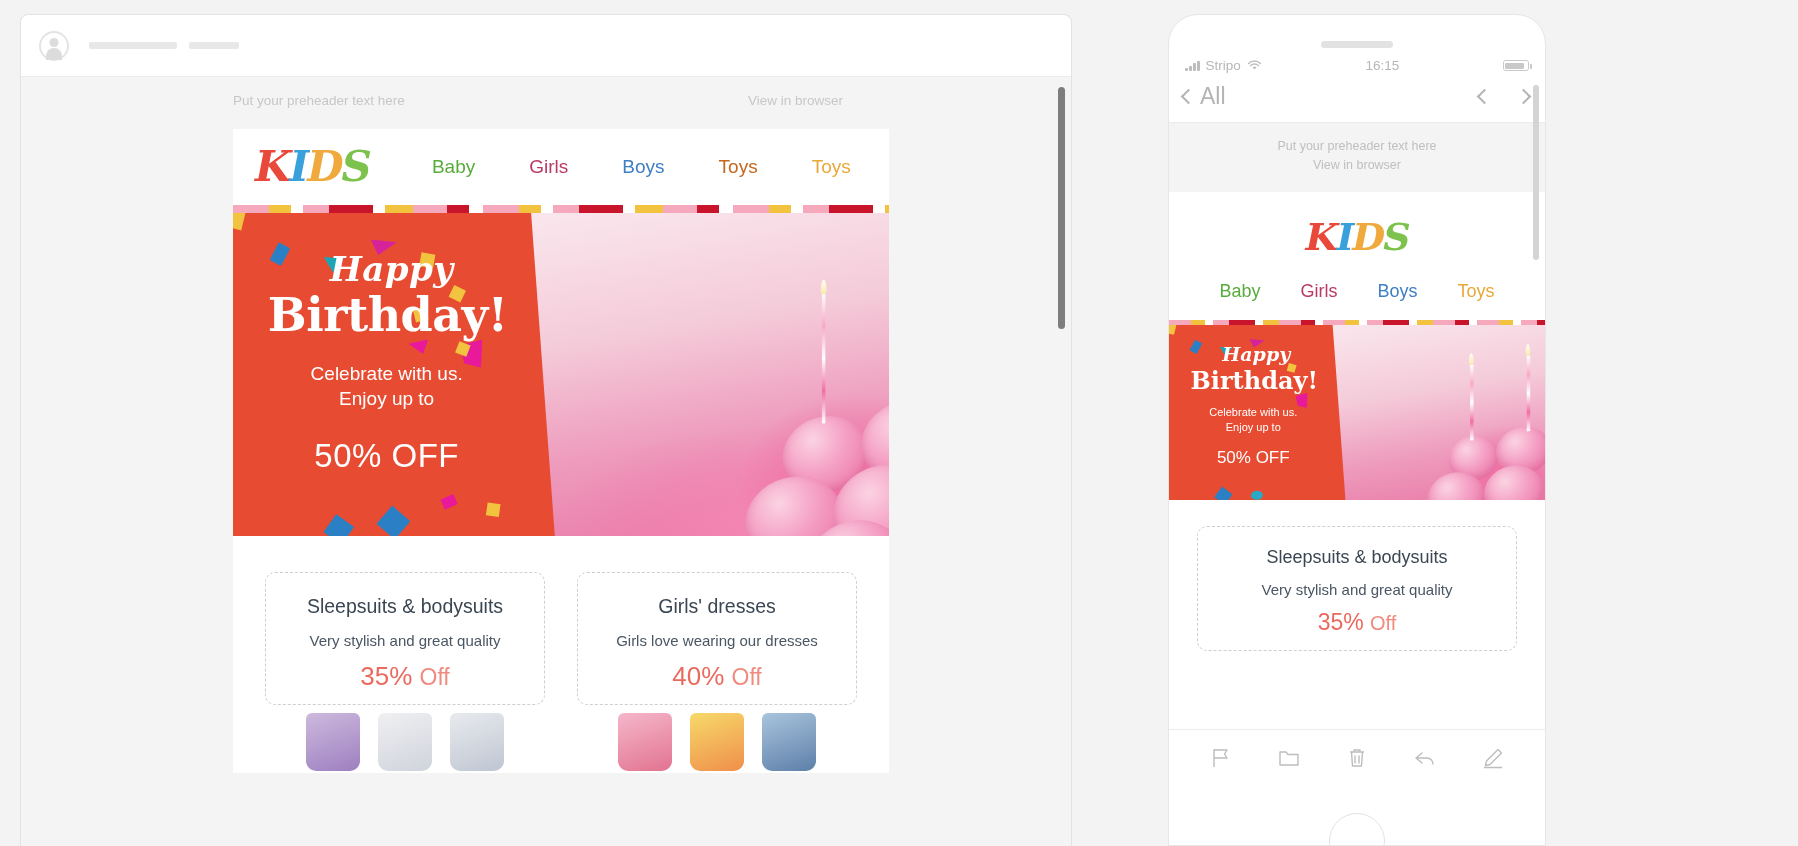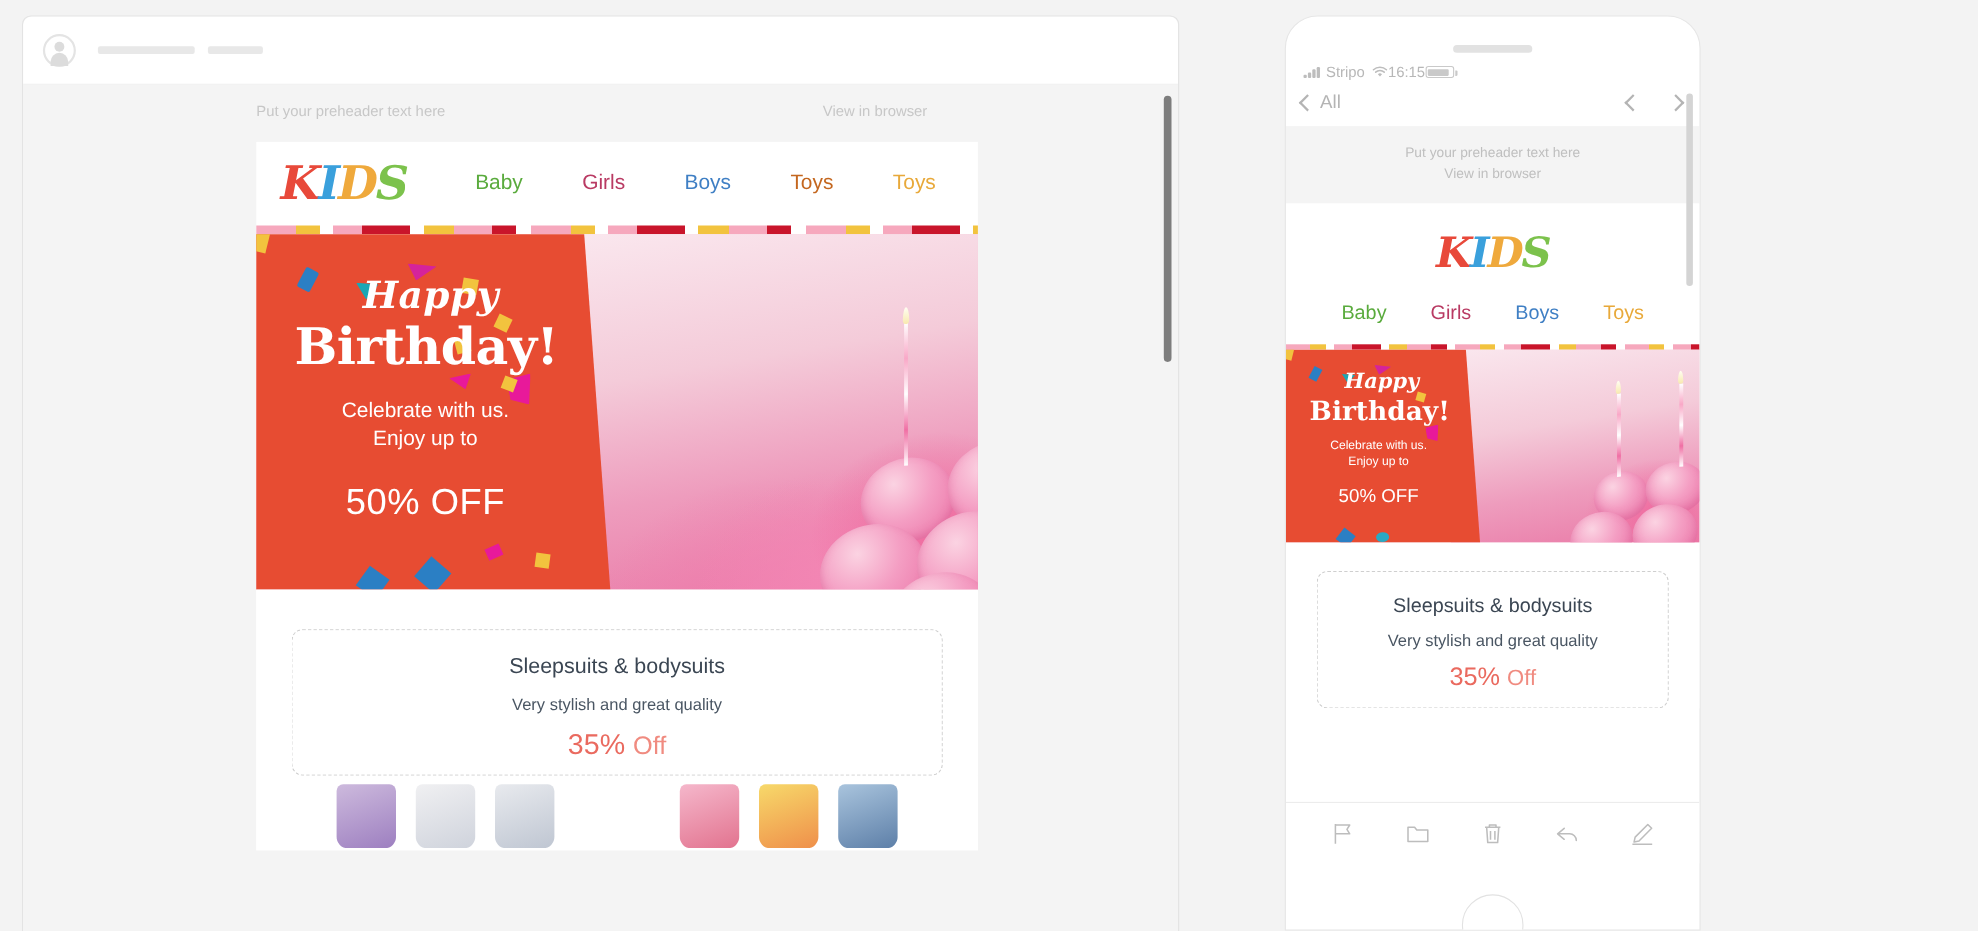--- a/index.html
+++ b/index.html
@@ -180,21 +180,21 @@
     background:#ffffff;
     border: 1px solid #e6e6e6;
     border-radius: 30px 30px 0 0;
     overflow:hidden;
   }
   #phone-speaker {
     width:72px; height:7px; background:#e2e2e2; border-radius:4px;
     margin: 26px auto 0 auto;
   }
   #mobile-statusbar {
-    display:flex; align-items:center; justify-content:flex-start;
+    display:flex; align-items:center; justify-content:space-between;
     padding: 10px 16px 6px 16px; font-size:13.5px; color:#b7b7b7;
   }
   #status-left { display:flex; align-items:center; gap:6px; }
   .sig-bars { display:flex; align-items:flex-end; gap:1.5px; height:10px; }
   .sig-bars i { width:2.5px; background:#bdbdbd; border-radius:1px; display:block; }
   .sig-bars i:nth-child(1){height:3px;} .sig-bars i:nth-child(2){height:5px;}
   .sig-bars i:nth-child(3){height:7.5px;} .sig-bars i:nth-child(4){height:10px;}
   #battery {
     width:26px; height:11px; border:1.5px solid #c9c9c9; border-radius:2.5px;
     position:relative;
@@ -202,21 +202,21 @@
   #battery::after{
     content:""; position:absolute; right:-4px; top:3px; width:2px; height:5px;
     background:#c9c9c9; border-radius:0 1px 1px 0;
   }
   #battery i { position:absolute; left:1.5px; top:1.5px; bottom:1.5px; width:19px; background:#c9c9c9; border-radius:1px; }
 
   #mobile-navbar {
     display:flex; align-items:center; justify-content:space-between;
     padding: 4px 16px 12px 14px; border-bottom:1px solid #ececec;
   }
-  #mobile-back { display:flex; align-items:center; gap:6px; color:#b4b4b4; font-size:17px; }
+  #mobile-back { display:flex; align-items:center; gap:6px; color:#b4b4b4; font-size:23px; }
   .chev { display:inline-block; width:11px; height:11px; border-left:2.4px solid #b4b4b4; border-bottom:2.4px solid #b4b4b4; }
   .chev.left  { transform: rotate(45deg); }
   .chev.right { transform: rotate(-135deg); }
   #mobile-arrows { display:flex; gap:28px; align-items:center; }
 
   #mobile-preheader {
     background:#f4f4f4; text-align:center; padding:14px 0 16px 0;
     font-size:12.5px; color:#bfbfbf; line-height:1.55;
   }
   #mobile-email { background:#fff; }
@@ -354,20 +354,28 @@
           </div>
         </div>
       </div>
 
       <div id="cards-row">
         <div class="prod-card">
           <div class="prod-title">Sleepsuits &amp; bodysuits</div>
           <div class="prod-desc">Very stylish and great quality</div>
           <div class="prod-off">
             <span>35%</span>
+            <span class="word">Off</span>
+          </div>
+        </div>
+        <div class="prod-card">
+          <div class="prod-title">Girls' dresses</div>
+          <div class="prod-desc">Girls love wearing our dresses</div>
+          <div class="prod-off">
+            <span>40%</span>
             <span class="word">Off</span>
           </div>
         </div>
       </div>
 
       <div id="prod-images">
         <div class="pimg">
           <div class="garment" style="background:linear-gradient(160deg,#cdbadd,#9d7fc0);"></div>
           <div class="garment" style="background:linear-gradient(160deg,#f0f0f2,#cfd3dc);"></div>
           <div class="garment" style="background:linear-gradient(160deg,#e8eaee,#bfc6d2);"></div>

